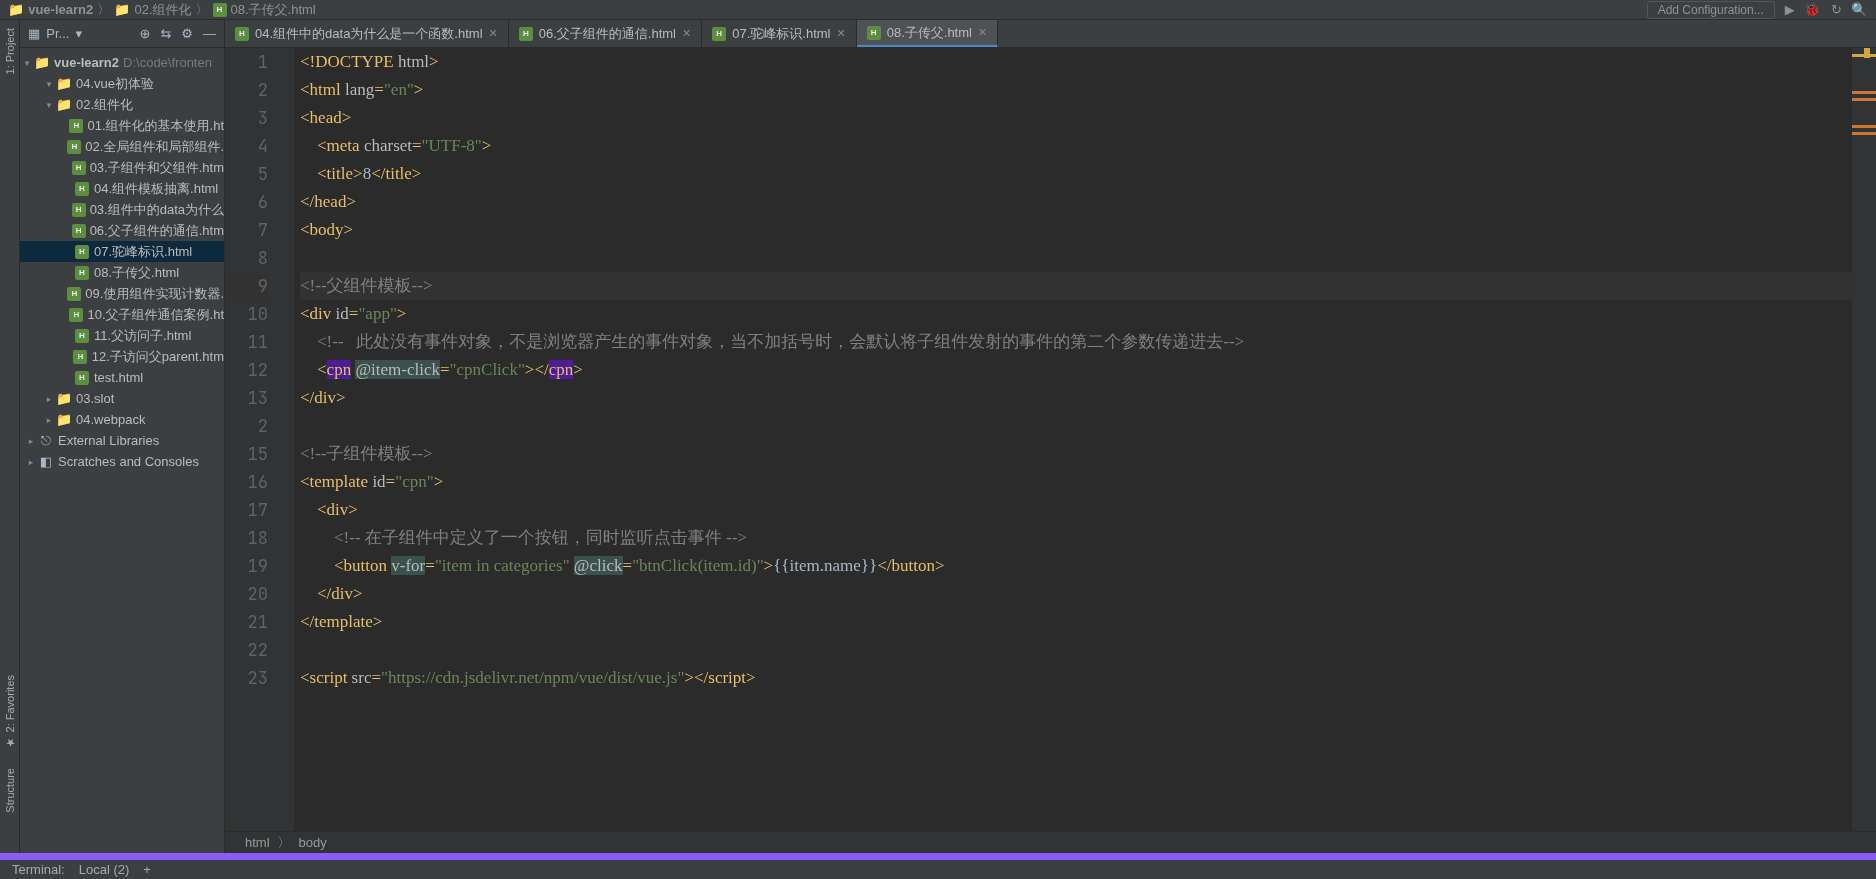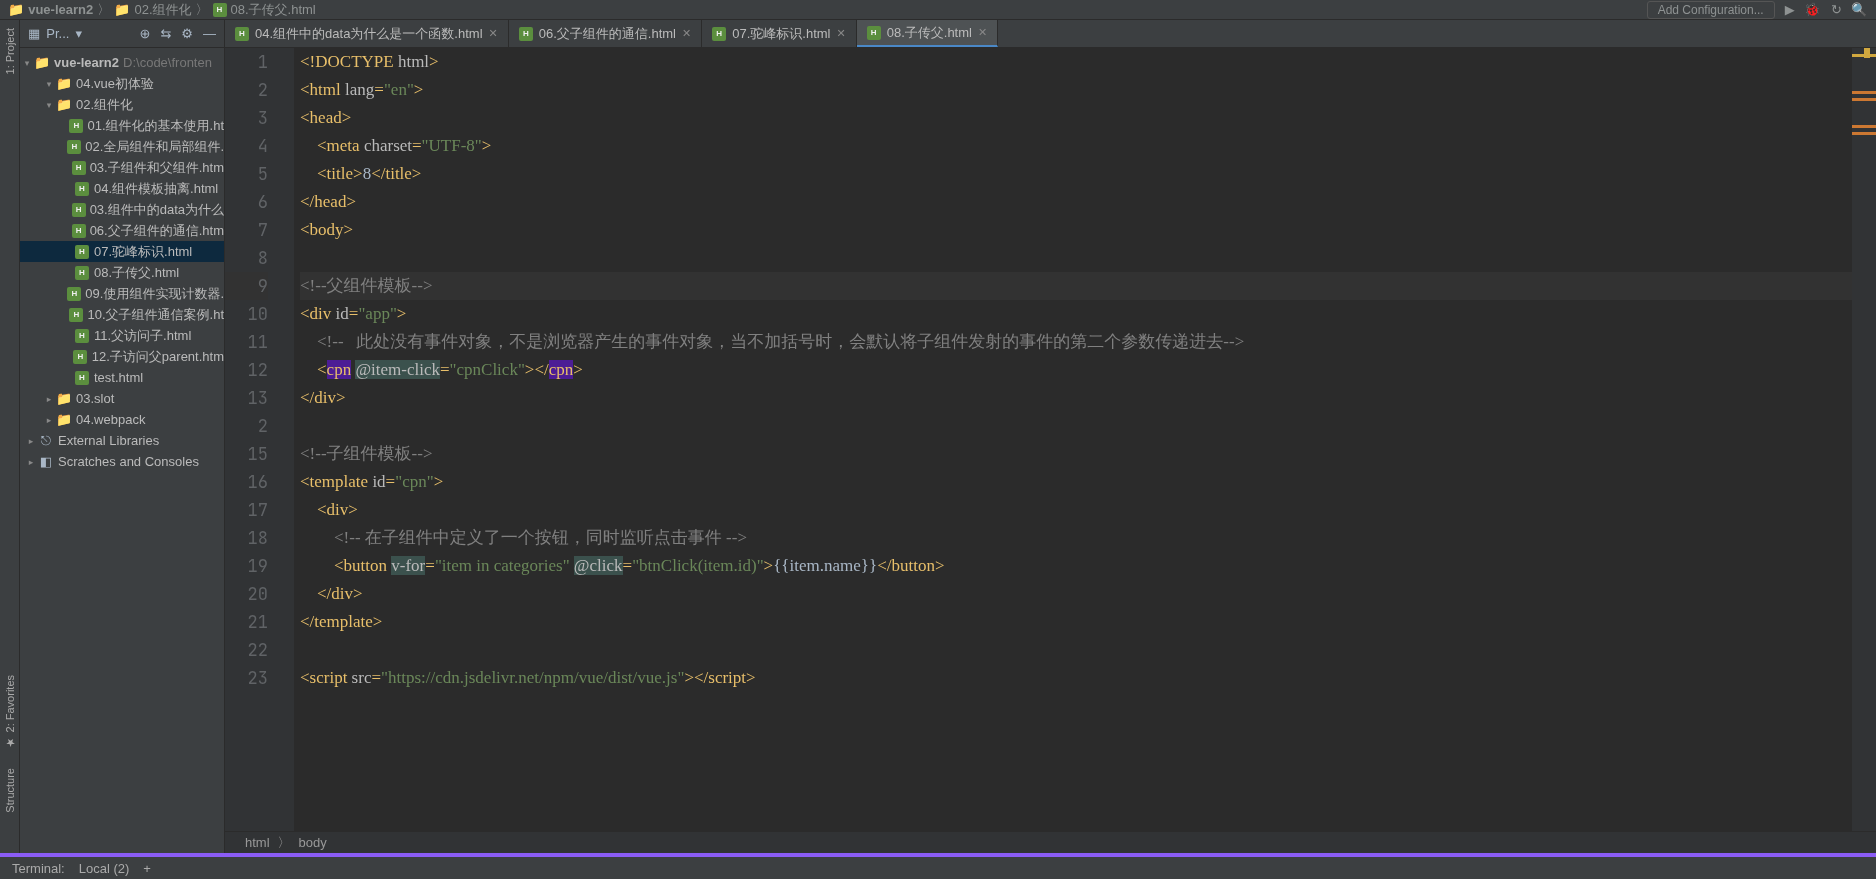--- a/index.html
+++ b/index.html
@@ -194,21 +194,21 @@
   display: flex;
   align-items: center;
   padding-left: 20px;
   gap: 8px;
   color: #999;
   border-top: 1px solid #2b2b2b;
 }
 .bottom-bar {
   height: 26px;
   background: #3c3f41;
-  border-top: 4px solid #8b5cf6;
+  border-top: 7px solid #8b5cf6;
   display: flex;
   align-items: center;
   padding: 0 12px;
   gap: 14px;
   color: #aaa;
 }
 .yellow-bar {
   position: absolute;
   right: 6px;
   top: 48px;

